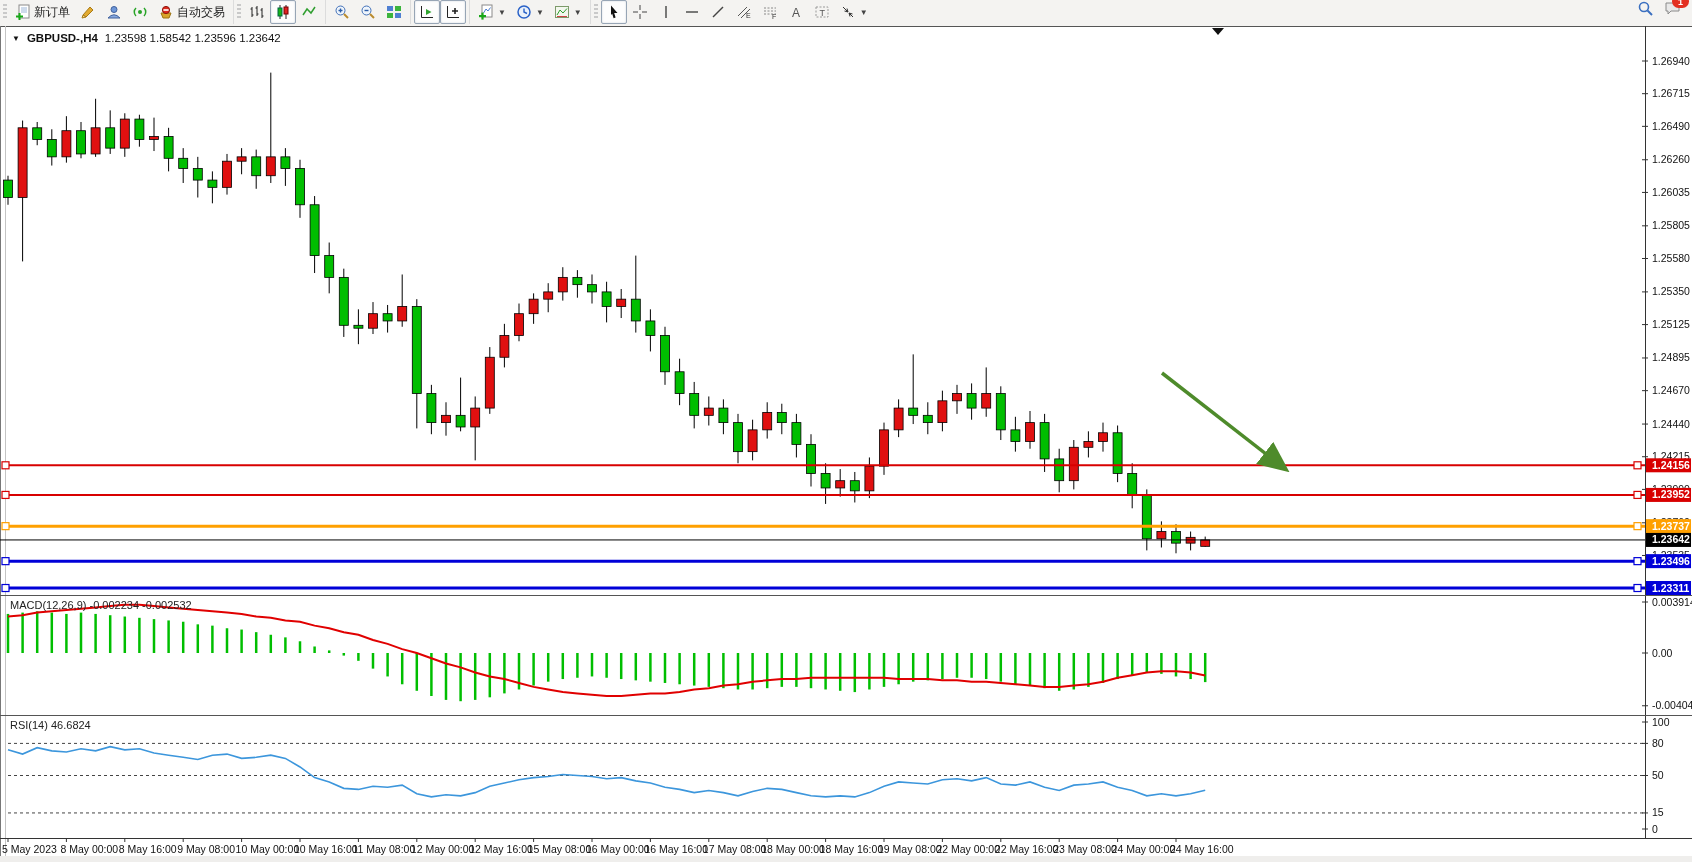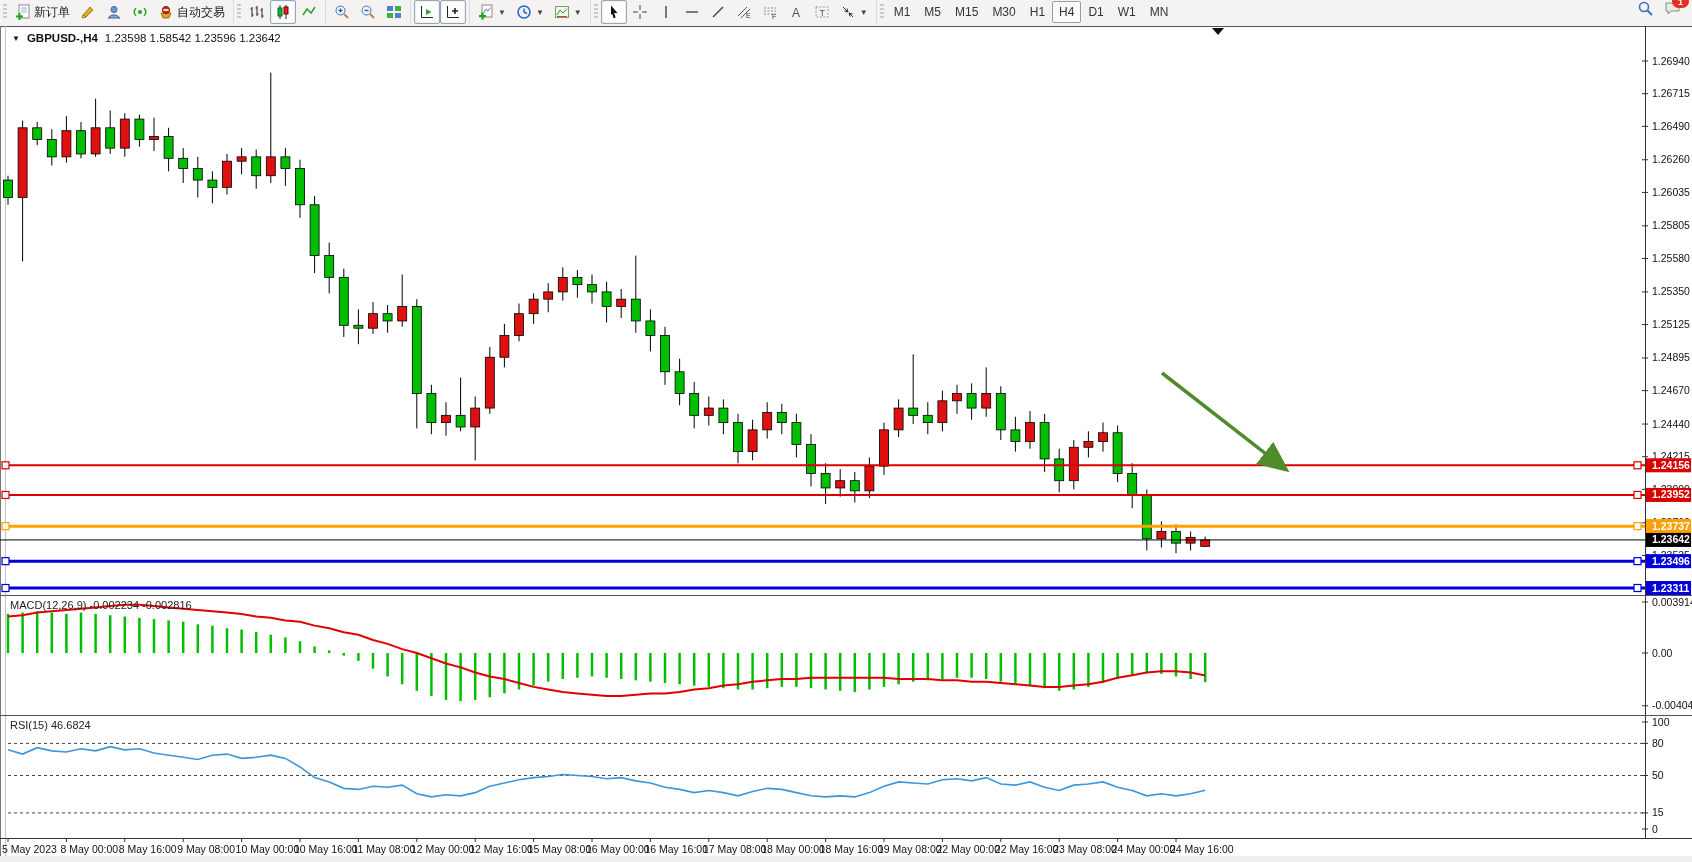--- a/index.html
+++ b/index.html
@@ -279,32 +279,20 @@
         <span>
           <svg width="16" height="16">
               <path d="M3,3 L8,8 M8,8 l-1,-3.5 M8,8 l-3.5,-1" stroke="#333" fill="none"></path>
           <path d="M13,13 L9,9 M9,9 l1,3.5 M9,9 l3.5,1" stroke="#333" fill="none"></path>
             </svg>
         </span>
         <span class="caret">▼</span>
       </div>
     </div>
 
-    <div class="tgroup">
-      <span class="grip"></span>
-      <div class="tf">M1</div>
-      <div class="tf">M5</div>
-      <div class="tf">M15</div>
-      <div class="tf">M30</div>
-      <div class="tf">H1</div>
-      <div class="tf active">H4</div>
-      <div class="tf">D1</div>
-      <div class="tf">W1</div>
-      <div class="tf">MN</div>
-    </div>
 
     <div class="tb-right">
       <span>
         <svg width="17" height="17">
             <circle cx="7" cy="7" r="4.5" fill="none" stroke="#3a6fc0" stroke-width="1.6"></circle>
         <line x1="10.5" y1="10.5" x2="15" y2="15" stroke="#3a6fc0" stroke-width="2"></line>
           </svg>
       </span>
       <span class="chat-wrap">
         <span>
@@ -321,24 +309,24 @@
     <div class="tri"></div>
 
     <div class="chart-title">
       <span class="arr">▼</span>
       <span style="font-weight:bold;text-align:right;">GBPUSD-,H4</span>
       <span>1.23598 1.58542 1.23596 1.23642</span>
     </div>
 
     <div class="pane-label" style="top:573px;">
       <span>MACD(12,26,9)</span>
-      <span>-0.002234 -0.002816</span>
+      <span>-0.002234 -0.002532</span>
     </div>
     <div class="pane-label" style="top:693px;">
-      <span>RSI(15)</span>
+      <span>RSI(14)</span>
       <span>46.6824</span>
     </div>
 
     <svg id="plot" class="layer" width="1692" height="836">
         <defs>
           <marker id="ah" markerWidth="9" markerHeight="8" refX="7" refY="4" orient="auto">
             <polygon points="0,0 9,4 0,8" fill="#4E8B2B"></polygon>
           </marker>
         </defs>
         <line x1="0" y1="0.5" x2="1692" y2="0.5" stroke="#555"></line>

